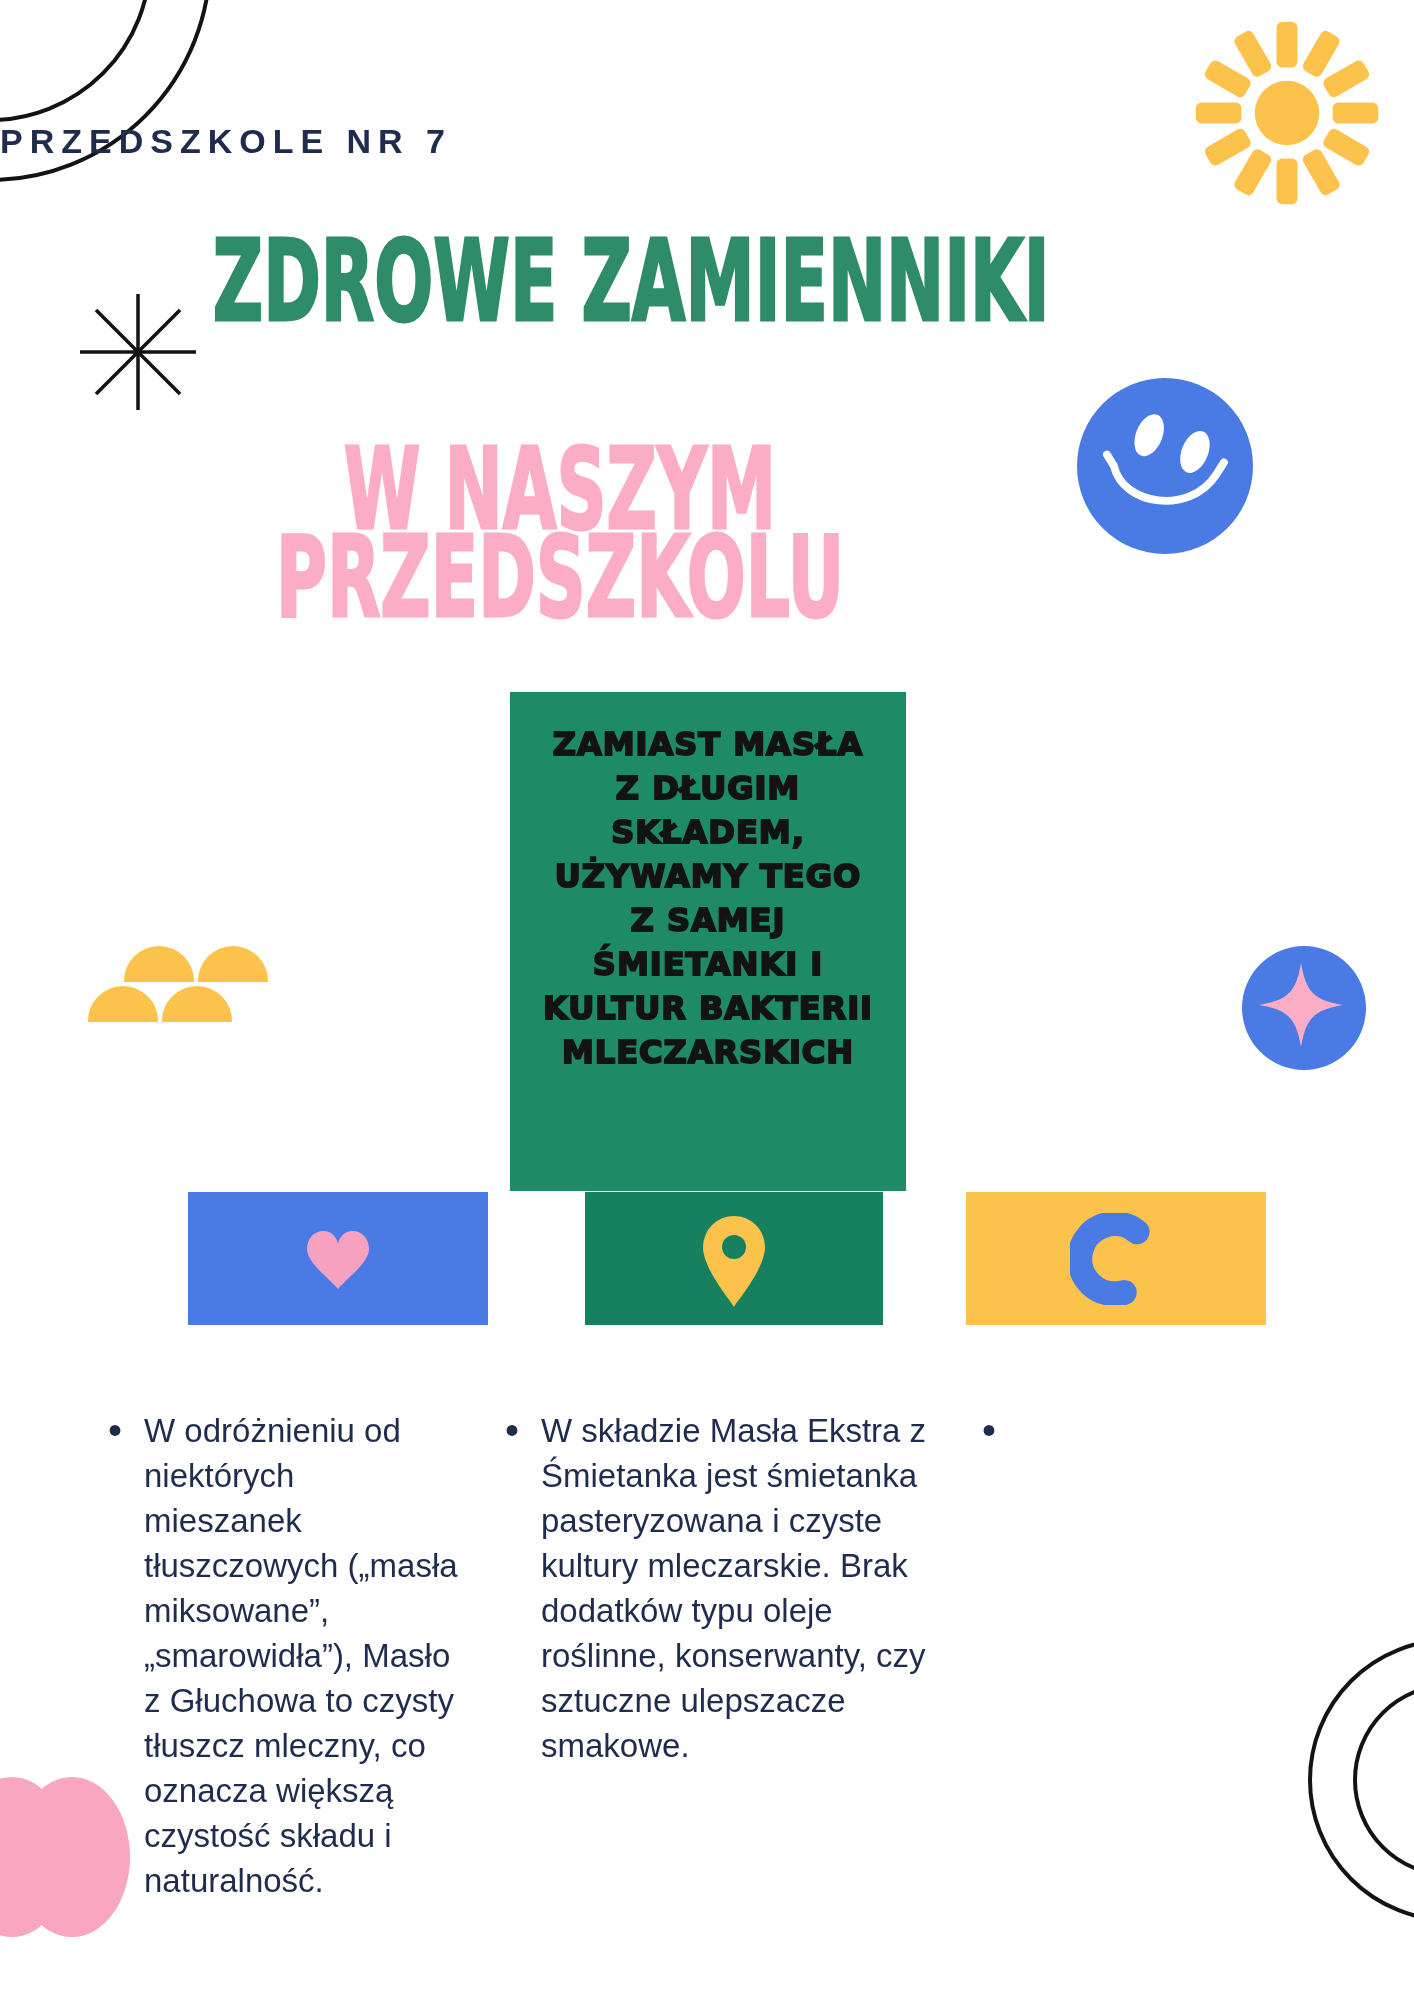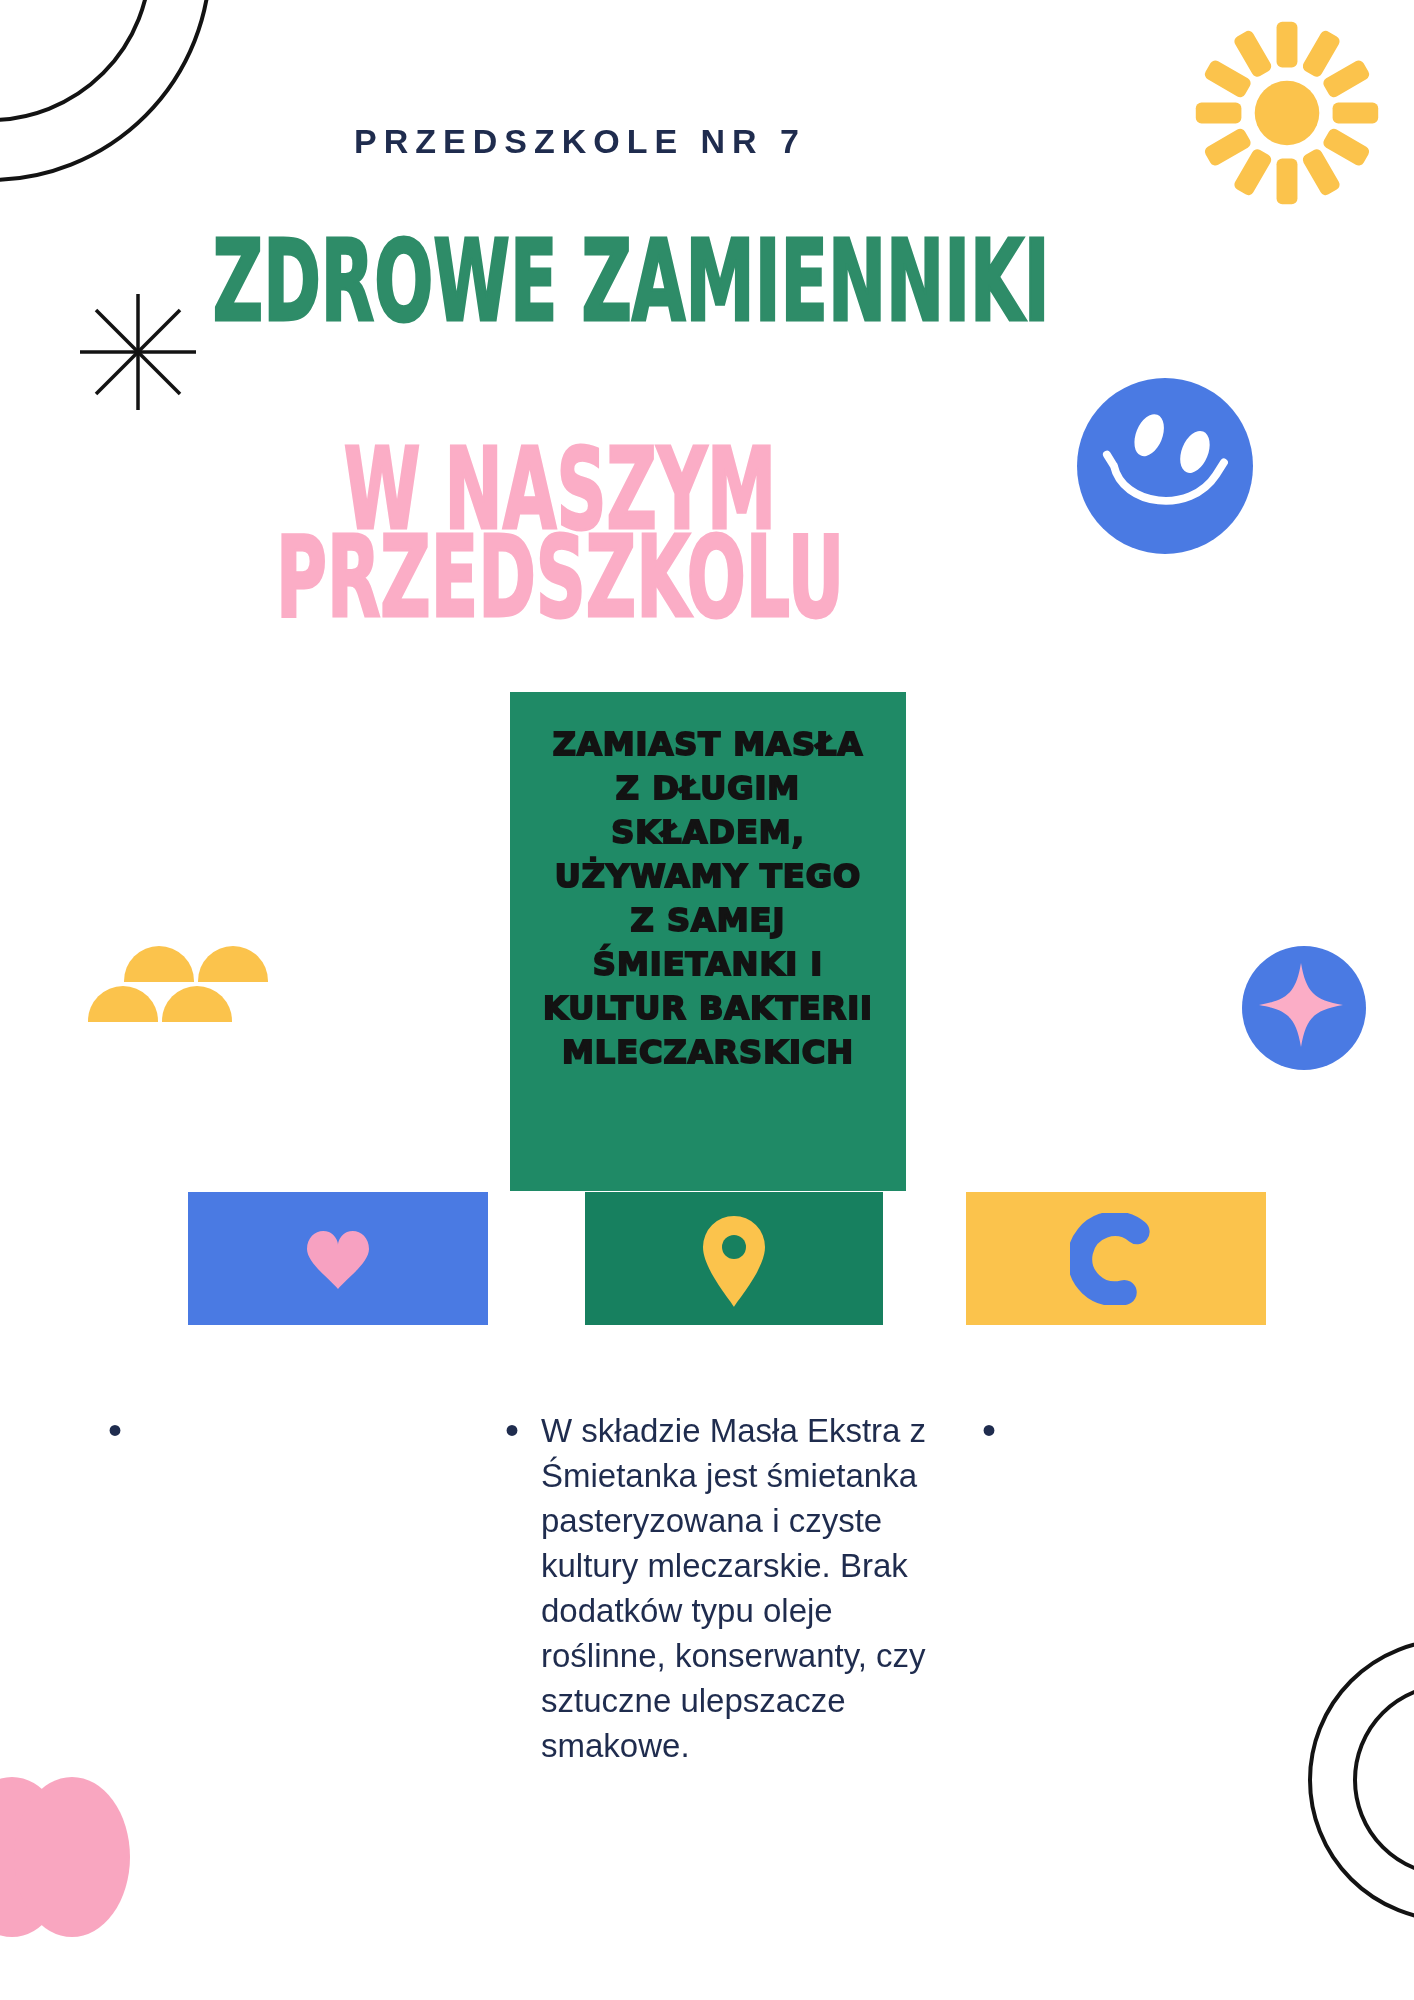--- a/index.html
+++ b/index.html
@@ -5,21 +5,21 @@
   html,body{margin:0;padding:0;background:#fff;}
   .canvas{
     position:relative;width:1414px;height:2000px;background:#ffffff;
     overflow:hidden;font-family:"Liberation Sans",sans-serif;color:var(--navy);
   }
   svg{display:block;}
   .abs{position:absolute;}
 
   
   .kicker{
-    position:absolute;top:122px;left:0;width:1160px;text-align:center;
+    position:absolute;top:122px;left:0;width:1160px;
     font-size:34px;font-weight:bold;letter-spacing:7px;color:var(--navy);
   }
 
   
   .display{
     position:absolute;left:0;width:1120px;text-align:center;line-height:1;
     font-family:"DejaVu Sans",sans-serif;font-weight:bold;
     transform:scaleX(.62);transform-origin:50% 50%;
     -webkit-text-stroke:3px currentColor;white-space:pre;
   }
@@ -150,20 +150,31 @@
   <div class="tile tile-yellow">
     <svg width="92" height="92" viewBox="-46 -46 92 92">
       <g transform="rotate(12)">
         <path d="M 15,-31 A 35 35 0 1 0 15,31" fill="none" stroke="var(--blue)" stroke-width="25" stroke-linecap="round"></path>
       </g>
     </svg>
   </div>
 
   <div class="bullet bullet1">
     <span class="dot">•</span>
+    <div class="btext">W odróżnieniu od
+niektórych
+mieszanek
+tłuszczowych („masła
+miksowane”,
+„smarowidła”), Masło
+z Głuchowa to czysty
+tłuszcz mleczny, co
+oznacza większą
+czystość składu i
+naturalność.</div>
   </div>
   <div class="bullet bullet2">
     <span class="dot">•</span>
     <div class="btext">W składzie Masła Ekstra z
 Śmietanka jest śmietanka
 pasteryzowana i czyste
 kultury mleczarskie. Brak
 dodatków typu oleje
 roślinne, konserwanty, czy
 sztuczne ulepszacze

